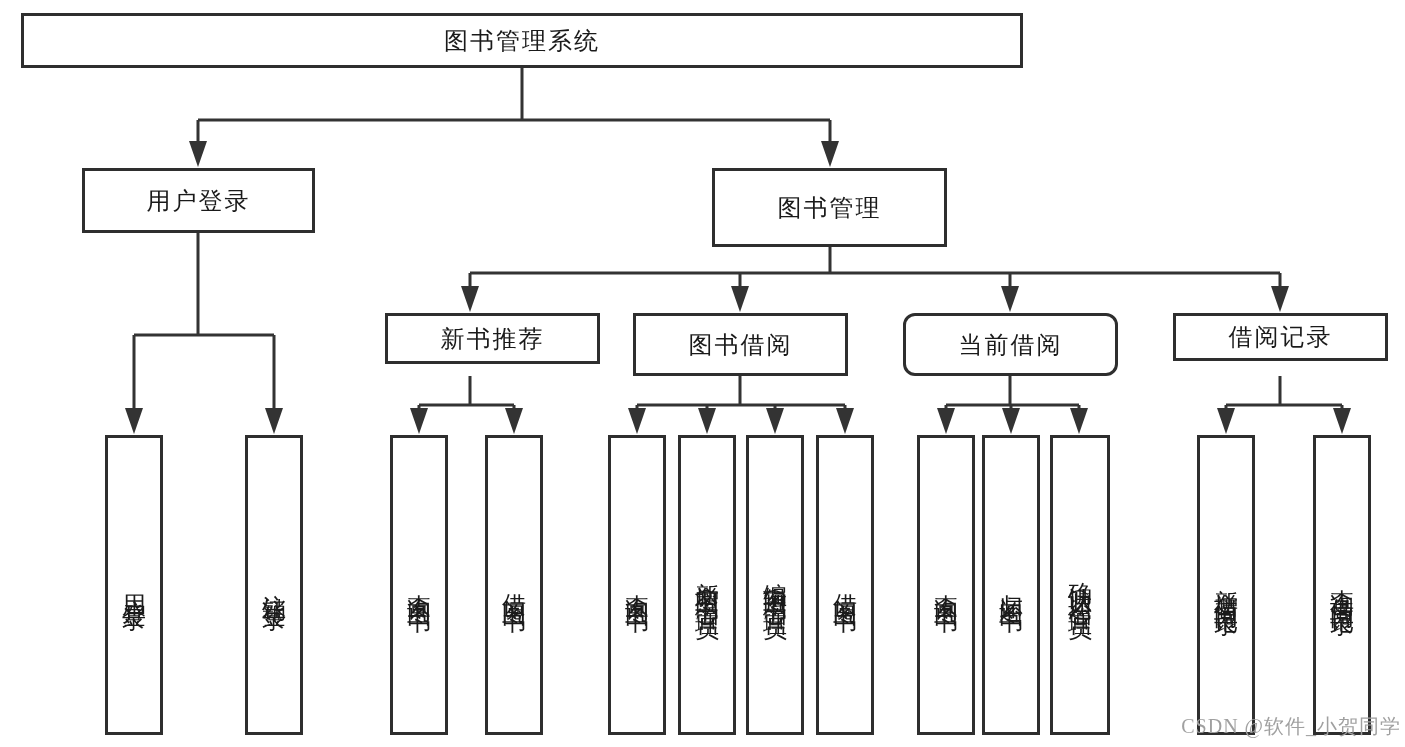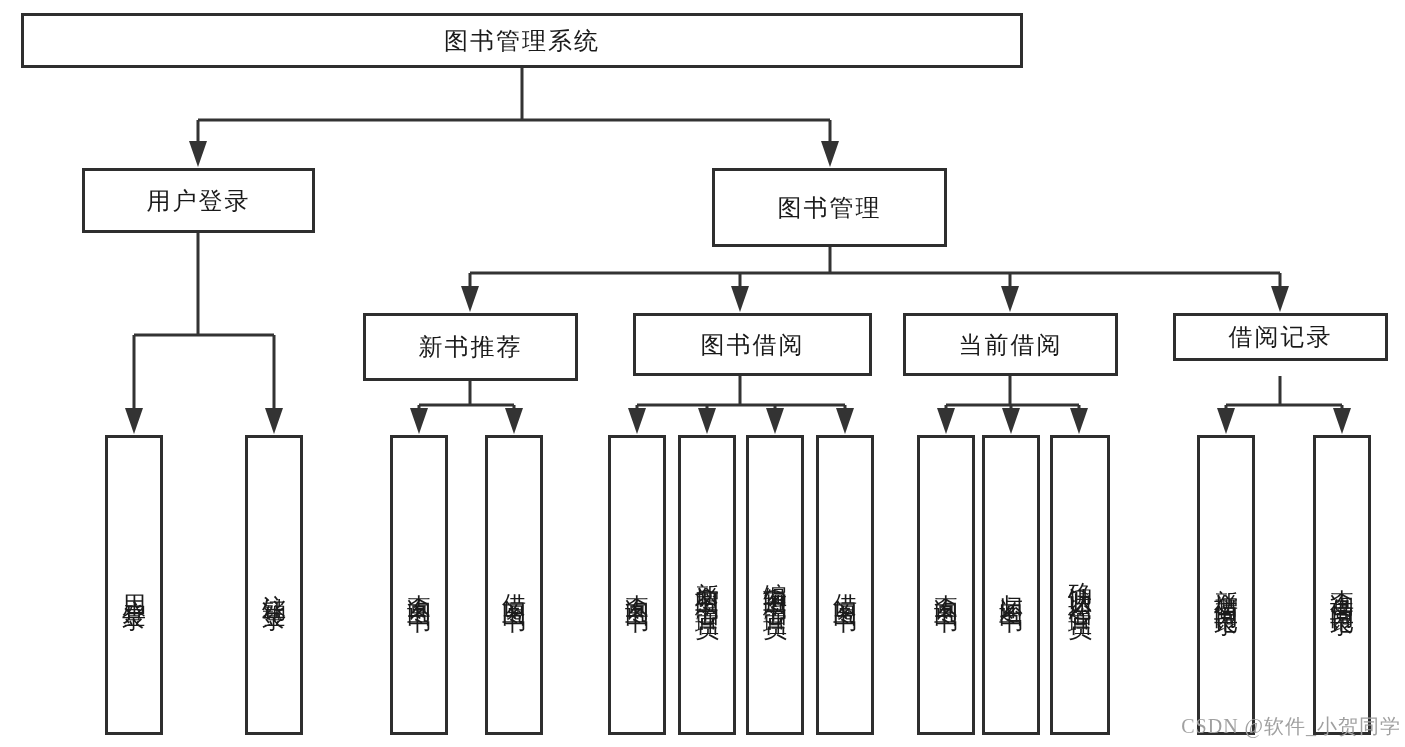--- a/index.html
+++ b/index.html
@@ -70,23 +70,23 @@
       <polygon points="1217,408 1235,408 1226,434"></polygon>
       <polygon points="1333,408 1351,408 1342,434"></polygon>
     </g>
   </svg>
 
   <div class="hnode" style="left:21px; top:13px; width:1002px; height:55px;">图书管理系统</div>
 
   <div class="hnode" style="left:82px; top:168px; width:233px; height:65px;">用户登录</div>
   <div class="hnode" style="left:712px; top:168px; width:235px; height:79px;">图书管理</div>
 
-  <div class="hnode" style="left:363px; top:313px; width:215px; height:68px;">新书推荐</div>
-  <div class="hnode" style="left:633px; top:313px; width:239px; height:63px;">图书借阅</div>
-  <div class="hnode" style="left:903px; top:313px; width:215px; height:63px;">当前借阅</div>
+  <div class="hnode" style="left:385px; top:313px; width:215px; height:51px;">新书推荐</div>
+  <div class="hnode" style="left:633px; top:313px; width:215px; height:63px;">图书借阅</div>
+  <div class="hnode" style="left:903px; top:313px; width:215px; height:63px;border-radius:12px;">当前借阅</div>
   <div class="hnode" style="left:1173px; top:313px; width:215px; height:48px;">借阅记录</div>
 
   <div class="vnode" style="left:105px; top:435px; width:58px; height:300px;">用户登录</div>
   <div class="vnode" style="left:245px; top:435px; width:58px; height:300px;">注销登录</div>
 
   <div class="vnode" style="left:390px; top:435px; width:58px; height:300px;">查询图书</div>
   <div class="vnode" style="left:485px; top:435px; width:58px; height:300px;">借阅图书</div>
 
   <div class="vnode" style="left:608px; top:435px; width:58px; height:300px;">查询图书</div>
   <div class="vnode" style="left:678px; top:435px; width:58px; height:300px;">新增图书（管理员）</div>

